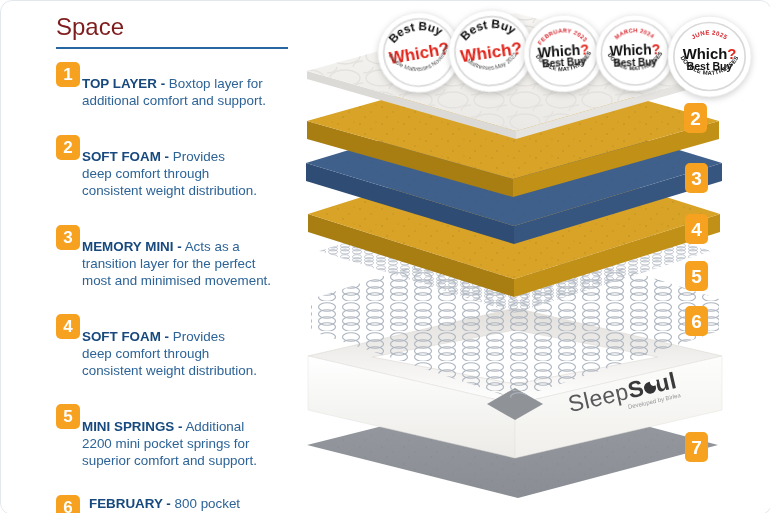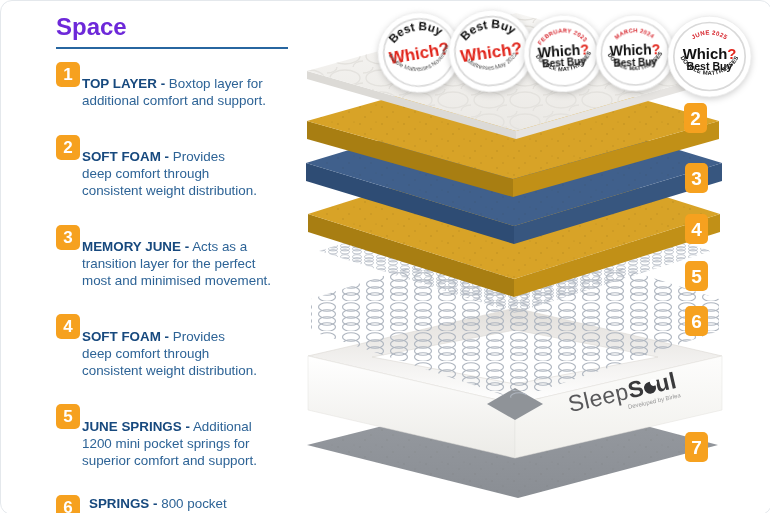--- a/index.html
+++ b/index.html
@@ -1,19 +1,19 @@
 <!DOCTYPE html>
 <html><head>
 <meta charset="utf-8">
 <style>
   html,body{margin:0;padding:0;background:#fff;}
   .card{position:relative;width:770px;height:513px;background:#fff;border:1px solid #e4e8ec;border-radius:12px;
         overflow:hidden;font-family:"Liberation Sans",sans-serif;}
   
-  .title{position:absolute;left:55px;top:12px;font-size:24px;font-weight:bold;color:#6d28d9;letter-spacing:0;}
+  .title{position:absolute;left:55px;top:12px;font-size:24px;font-weight:normal;color:#7f1d1d;letter-spacing:0;}
   .title-rule{position:absolute;left:55px;top:46px;width:232px;height:2px;background:#2766A0;}
   .legend{position:absolute;left:55px;top:61px;width:242px;}
   .item{margin-bottom:12px;display:flex;align-items:flex-start;}
   .item.floated{display:block;}
   .num{flex:0 0 auto;width:24px;height:25px;border-radius:5px;background:#F6A11F;color:#fff;
        font-weight:bold;font-size:17px;line-height:25px;text-align:center;}
   .item.floated .num{float:left;margin-right:9px;}
   .itxt{margin-left:2px;font-size:13.4px;line-height:17px;color:#2D6396;white-space:pre-line;}
   .item.floated .itxt{margin-left:0;}
   .itxt b{color:#17497E;font-weight:bold;}
@@ -52,39 +52,39 @@
 additional comfort and support.</span></p>
     </div>
     <div class="item">
       <div class="num">2</div>
       <p class="itxt"><b>SOFT FOAM -</b> <span>Provides
 deep comfort through
 consistent weight distribution.</span></p>
     </div>
     <div class="item">
       <div class="num">3</div>
-      <p class="itxt"><b>MEMORY JUNE -</b> <span>Acts as a
+      <p class="itxt"><b>MEMORY MINI -</b> <span>Acts as a
 transition layer for the perfect
 most and minimised movement.</span></p>
     </div>
     <div class="item">
       <div class="num">4</div>
       <p class="itxt"><b>SOFT FOAM -</b> <span>Provides
 deep comfort through
 consistent weight distribution.</span></p>
     </div>
     <div class="item">
       <div class="num">5</div>
-      <p class="itxt"><b>JUNE SPRINGS -</b> <span>Additional
-1200 mini pocket springs for
+      <p class="itxt"><b>MINI SPRINGS -</b> <span>Additional
+2200 mini pocket springs for
 superior comfort and support.</span></p>
     </div>
     <div class="item floated">
       <div class="num">6</div>
-      <p class="itxt"><b>SPRINGS -</b> <span>800 pocket
+      <p class="itxt"><b>FEBRUARY -</b> <span>800 pocket
 springs will conform to your
 bodies shape, supporting you where
 you need it the most and prevents
 the “roll together effect”.</span></p>
     </div>
 
   </div>
 
   <svg class="diagram-svg" width="480" height="513" viewBox="0 0 480 513">
     <defs>

